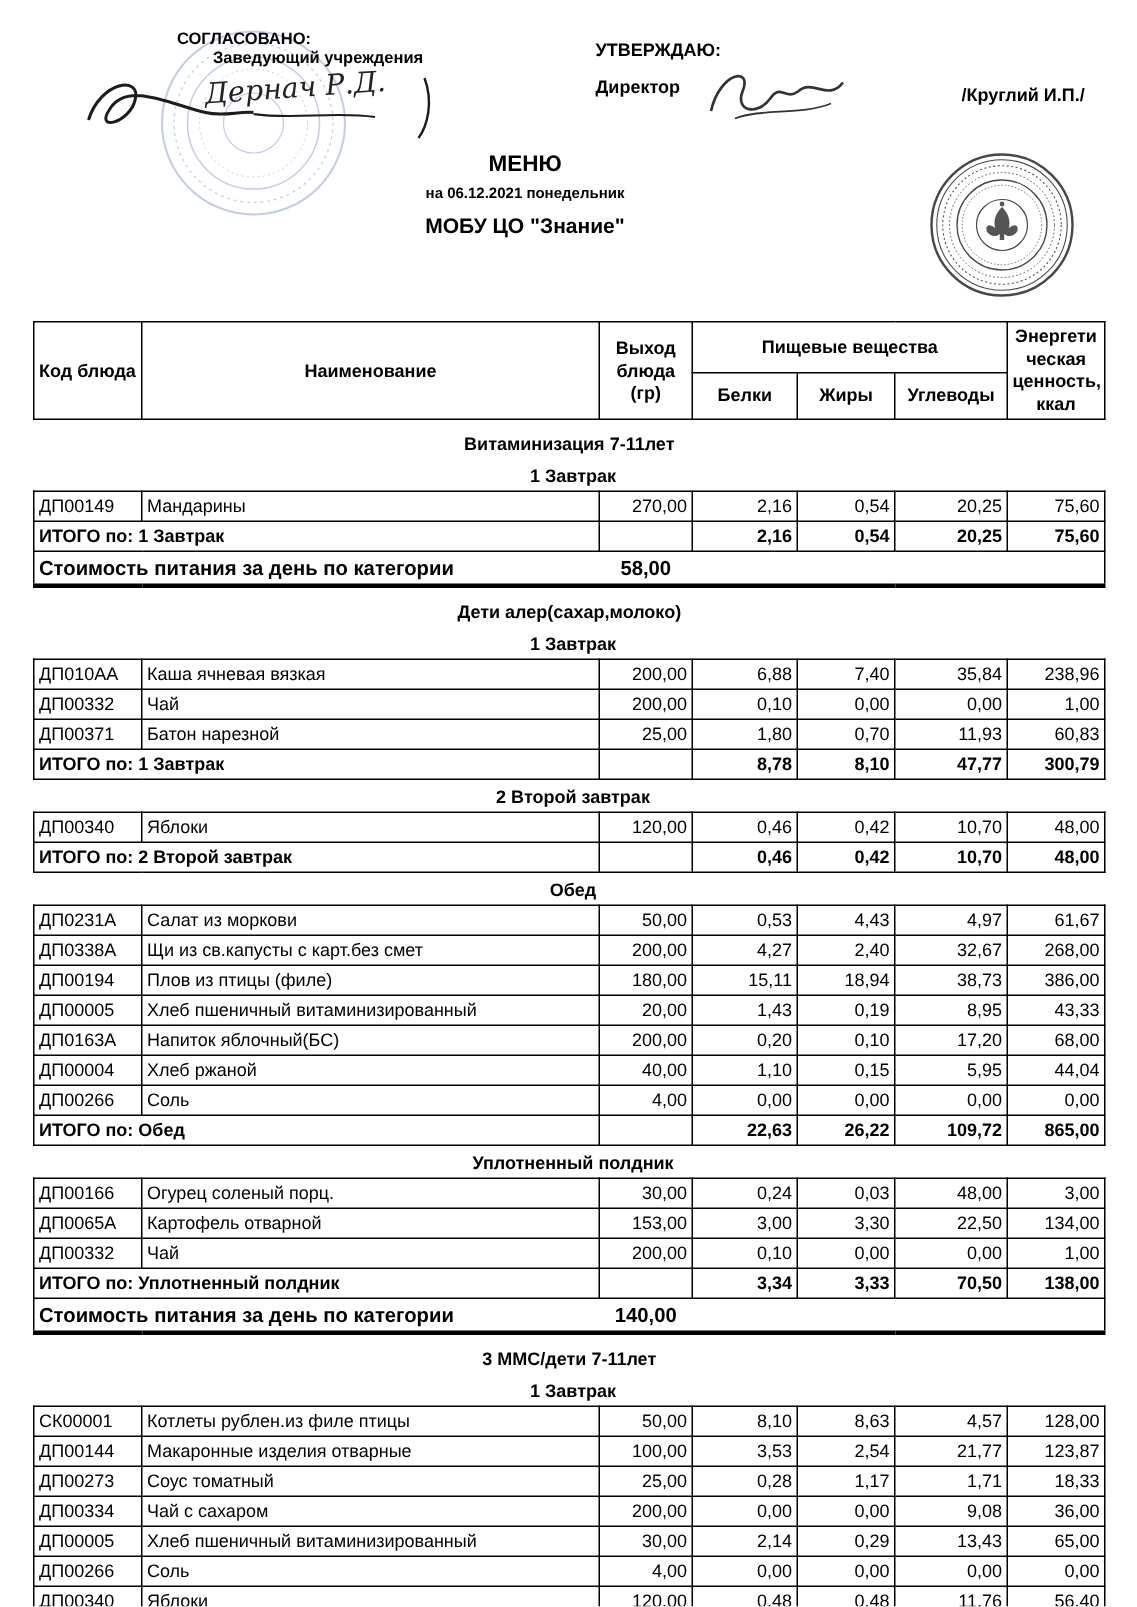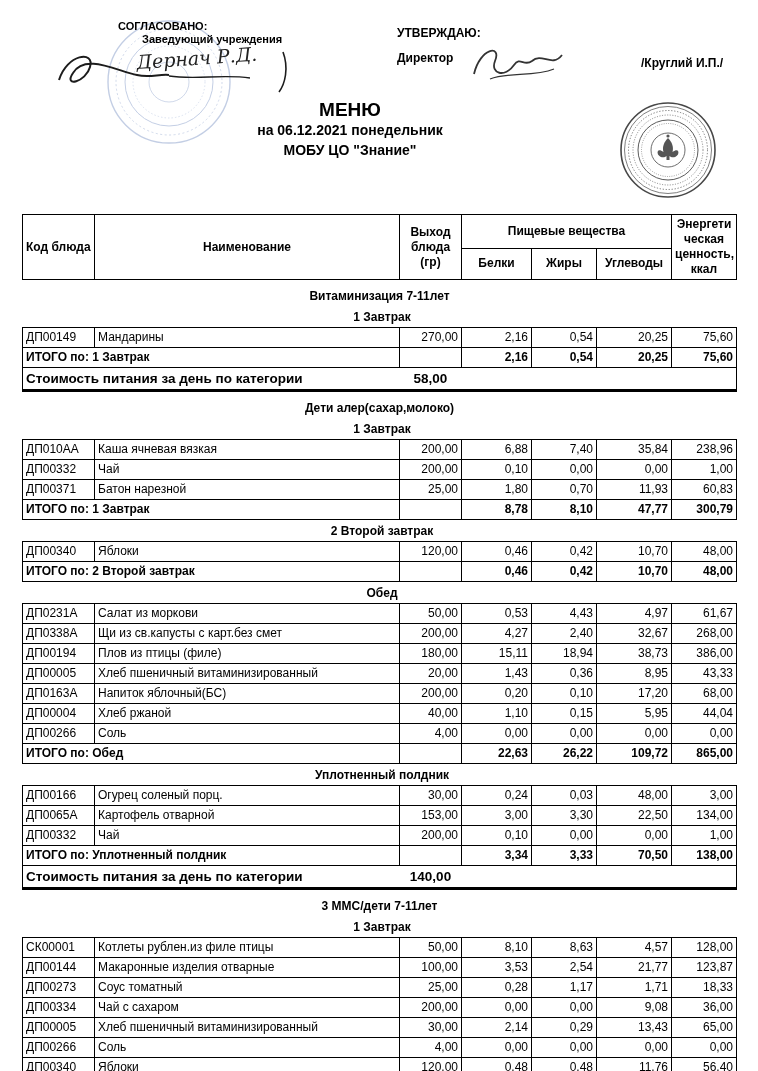--- a/index.html
+++ b/index.html
@@ -16,22 +16,22 @@
   .approved-label { position:absolute; left:397px; top:26px;  font-size:12px; font-weight:bold; }
   .approved-role  { position:absolute; left:397px; top:51px;  font-size:12px; font-weight:bold; }
   .approved-name  { position:absolute; left:641px; top:56px;  font-size:12px; font-weight:bold; }
 
   .stamp-blue { position:absolute; left:103px; top:16px; opacity:.45; }
   .sig-left   { position:absolute; left:45px;  top:40px; }
   .sig-right  { position:absolute; left:460px; top:36px; }
   .stamp-round{ position:absolute; left:618px; top:100px; }
 
   .title-block { position:absolute; left:0; top:100px; width:700px; text-align:center; }
-  .title-1 { font-size:19px; font-weight:bold; line-height:20px; }
-  .title-2 { font-size:14px; font-weight:bold; line-height:20px; }
+  .title-1 { font-size:15px; font-weight:bold; line-height:20px; }
+  .title-2 { font-size:10px; font-weight:bold; line-height:20px; }
   .title-3 { font-size:14px; font-weight:bold; line-height:20px; }
 
   
   table.menu { border-collapse:collapse; table-layout:fixed; width:714px; margin-left:22px; font-size:12px; }
   table.menu th, table.menu td { padding:2px 3px; line-height:15px; overflow:hidden; }
   thead th { border:1px solid #000; font-weight:bold; text-align:center; vertical-align:middle; font-size:12px; }
   thead tr.h1 th { height:26px; }
   thead tr.h2 th { height:24px; }
 
   td.b { border:1px solid #000; }
@@ -243,21 +243,21 @@
           <td class="b num">15,11</td>
           <td class="b num">18,94</td>
           <td class="b num">38,73</td>
           <td class="b num">386,00</td>
         </tr>
         <tr class="dish">
           <td class="b">ДП00005</td>
           <td class="b">Хлеб пшеничный витаминизированный</td>
           <td class="b num">20,00</td>
           <td class="b num">1,43</td>
-          <td class="b num">0,36</td>
+          <td class="b num">0,19</td>
           <td class="b num">8,95</td>
           <td class="b num">43,33</td>
         </tr>
         <tr class="dish">
           <td class="b">ДП0163А</td>
           <td class="b">Напиток яблочный(БС)</td>
           <td class="b num">200,00</td>
           <td class="b num">0,20</td>
           <td class="b num">0,10</td>
           <td class="b num">17,20</td>

